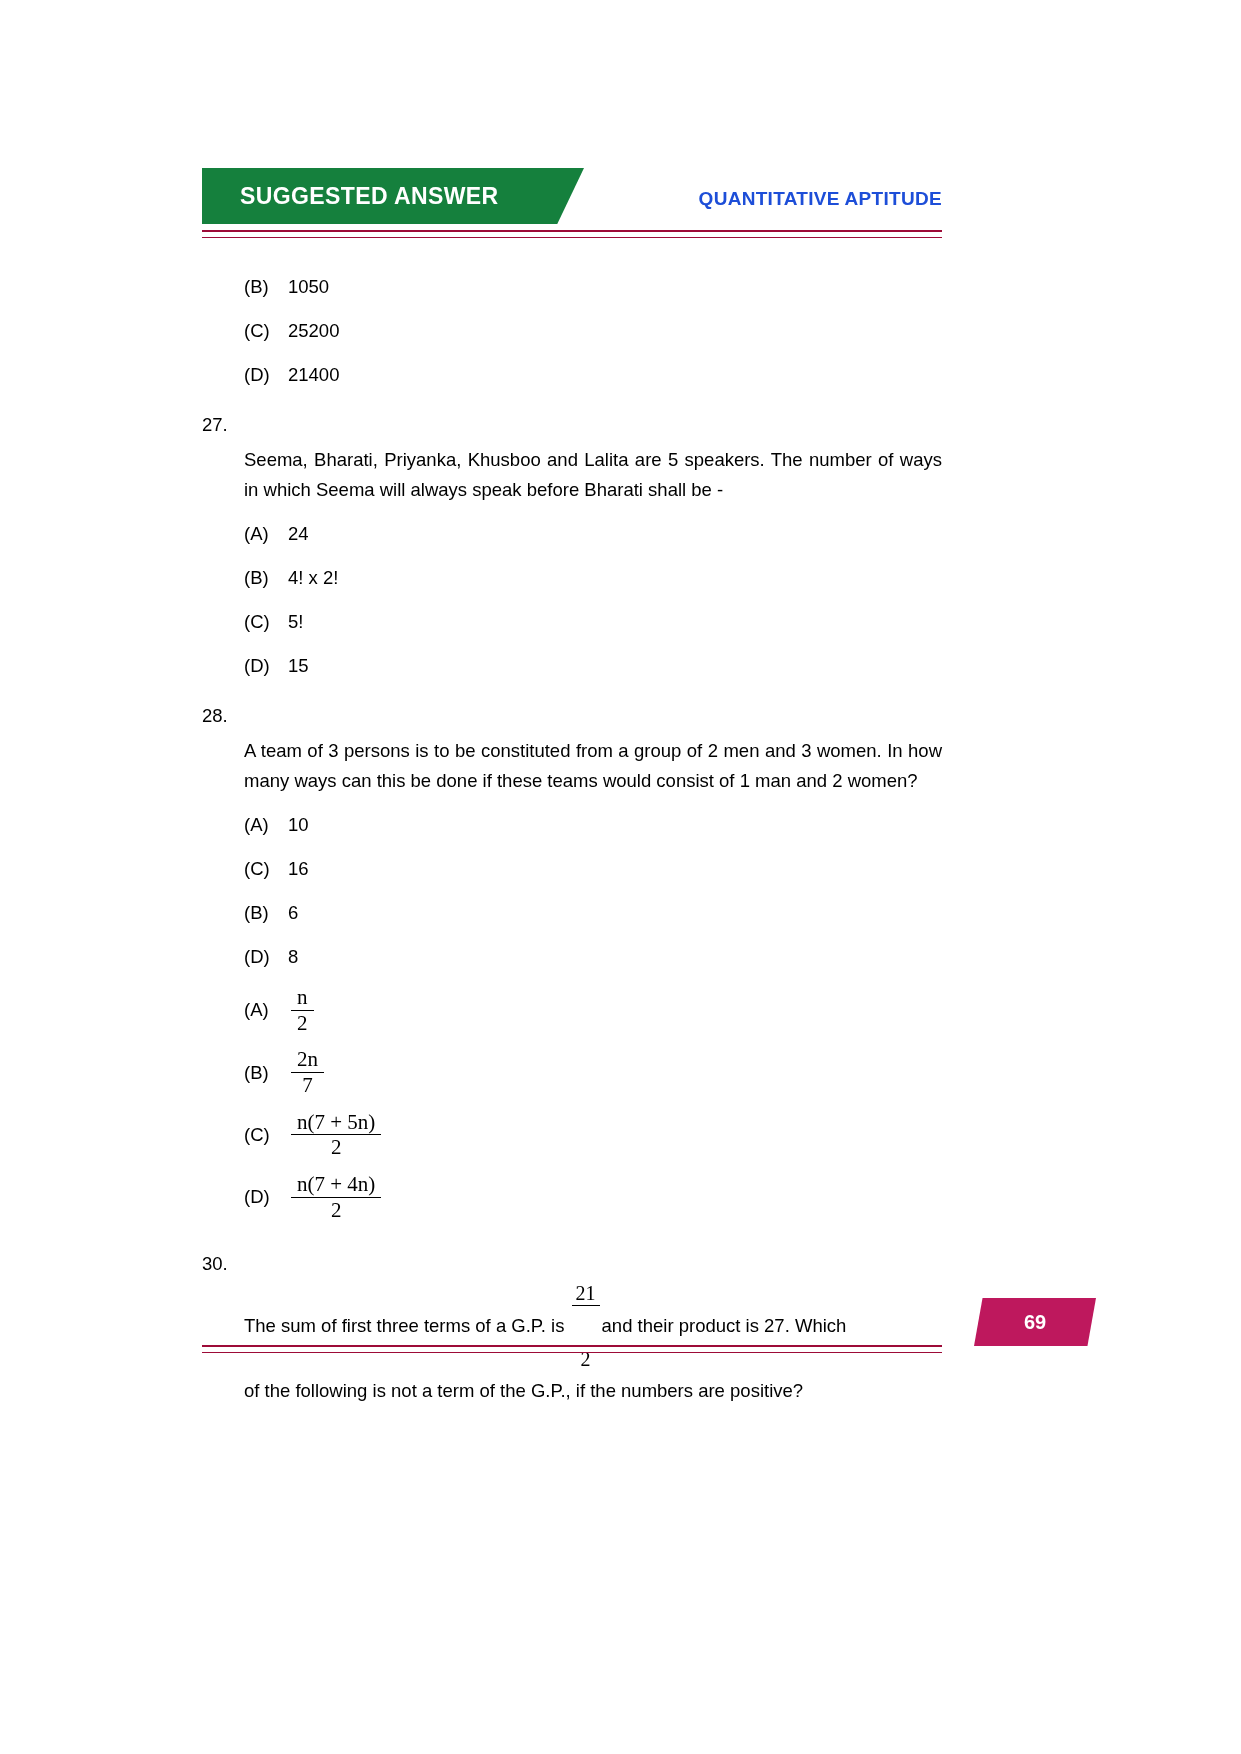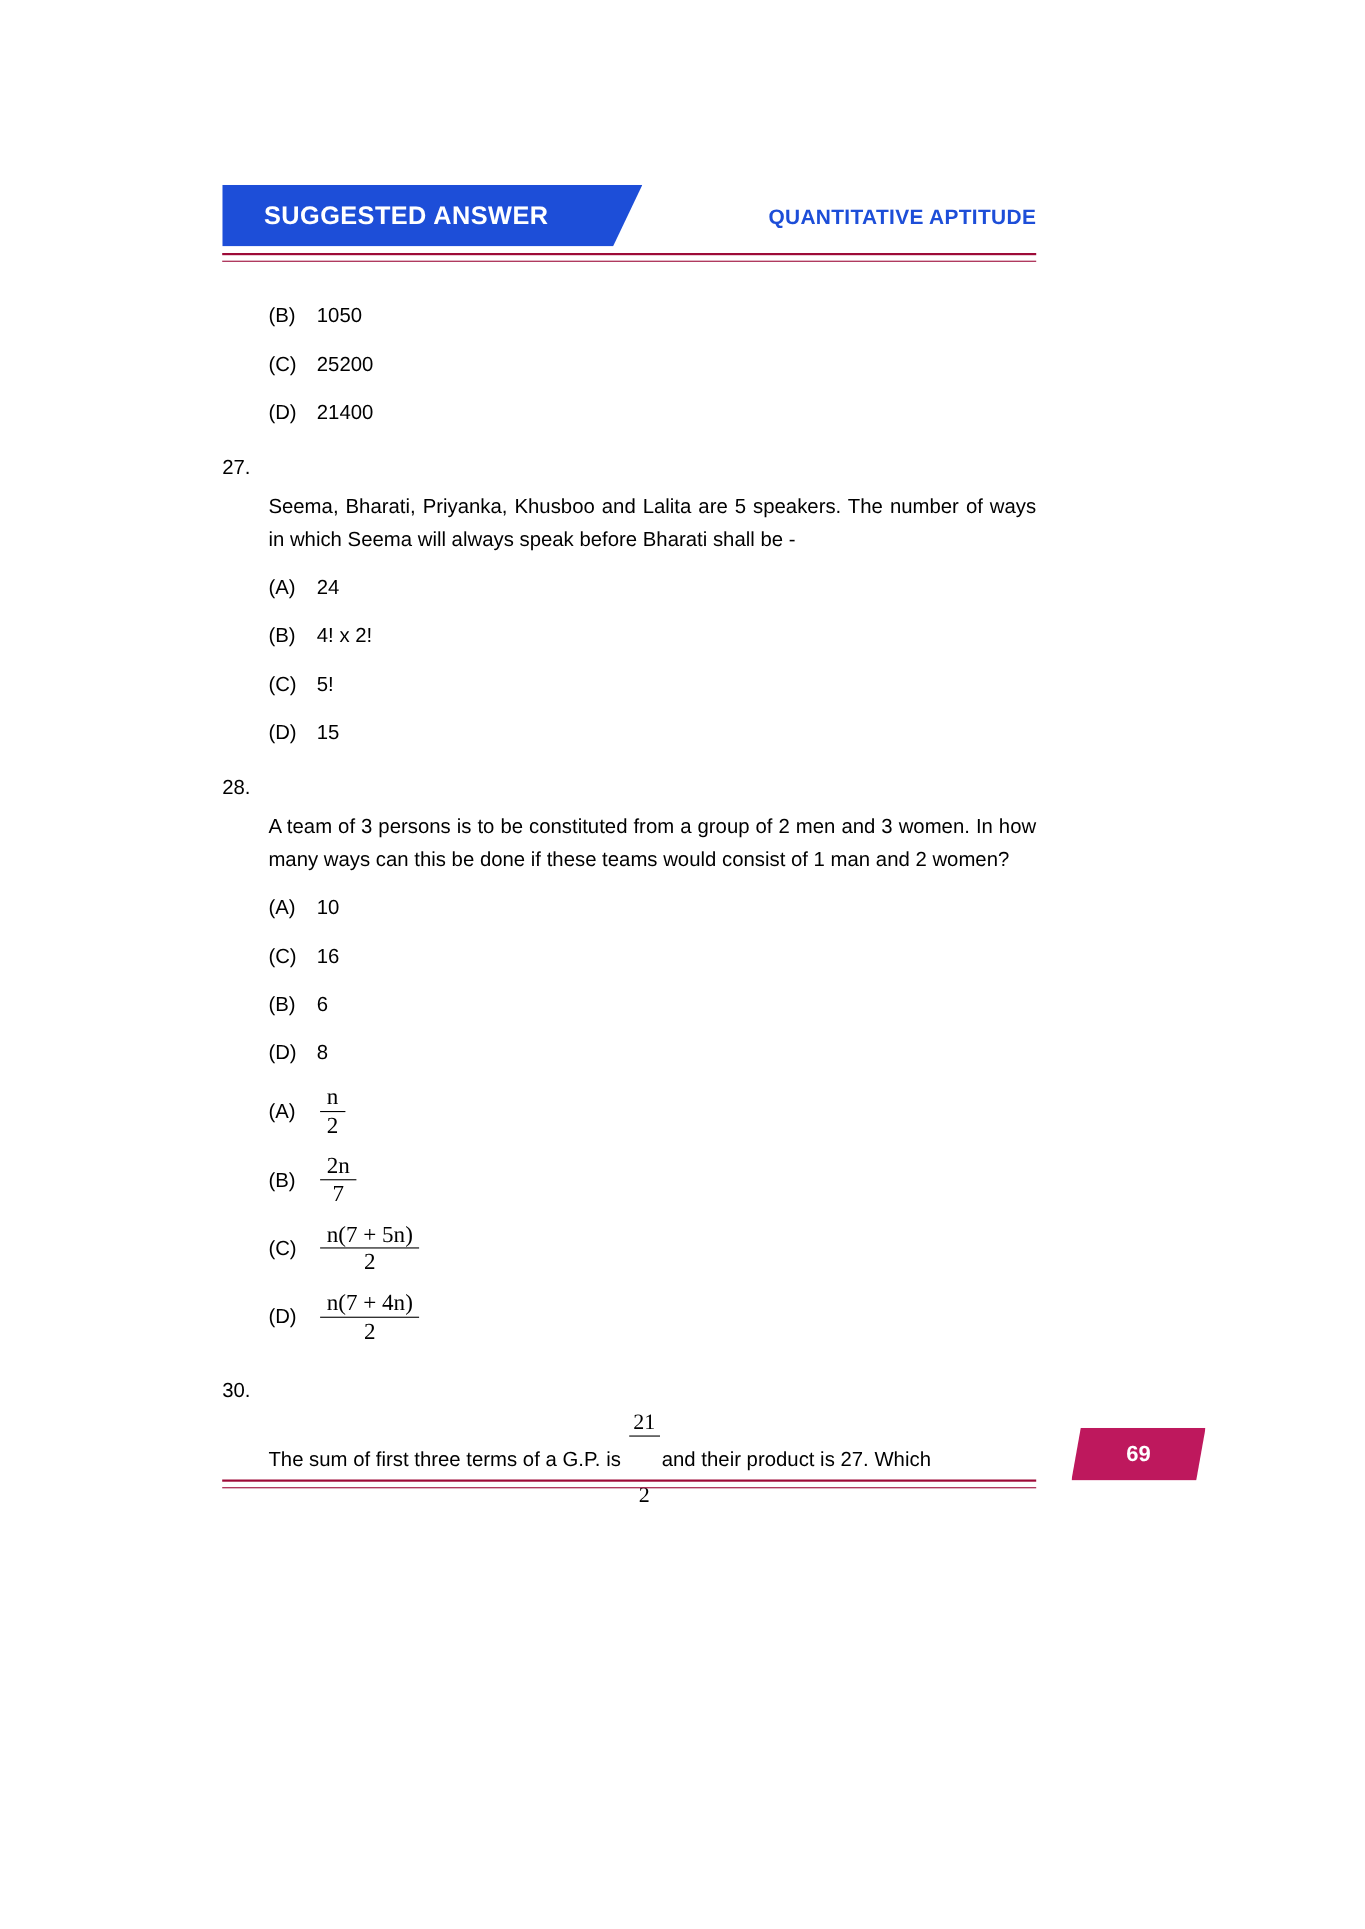--- a/index.html
+++ b/index.html
@@ -29,21 +29,21 @@
     left: 202px;
     top: 168px;
     width: 740px;
     height: 70px;
   }
   .header-tab {
     position: absolute;
     left: 0;
     top: 0;
     height: 56px;
-    background: #1d4ed8;
+    background: #15803d;
     padding: 0 44px 0 38px;
     display: flex;
     align-items: center;
     clip-path: polygon(0 0, 100% 0, 93% 100%, 0% 100%);
     min-width: 300px;
   }
   .header-tab-label {
     color: #ffffff;
     font-size: 23px;
     font-weight: bold;
@@ -310,21 +310,21 @@
         </span>
       </div>
     </div>
 
     <div style="margin-top:28px;">
       <div class="q-block" style="margin-top:0;">
         <span class="q-num">30.</span>
         <span class="q-text nojust" style="line-height:40px;"><span>The sum of first three terms of a G.P. is </span><span class="inline-frac">
               <span class="num">21</span>
               <span class="den">2</span>
-            </span><span>and their product is 27. Which</span><br></span>
+            </span><span>and their product is 27. Which</span><br><span>of the following is not a term of the G.P., if the numbers are positive?</span></span>
       </div>
     </div>
 
   </div>
 
   <div class="footer-tab">
     <span class="footer-page-num">69</span>
   </div>
   <div class="footer-rule"></div>
 

